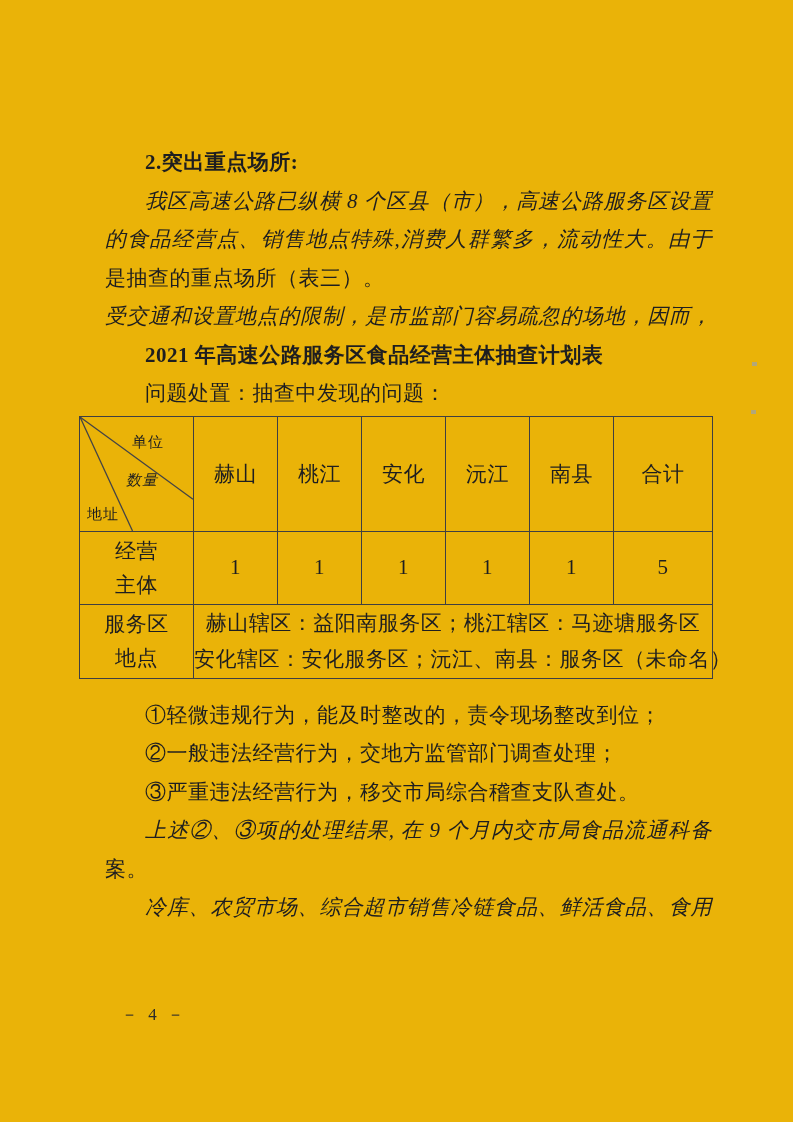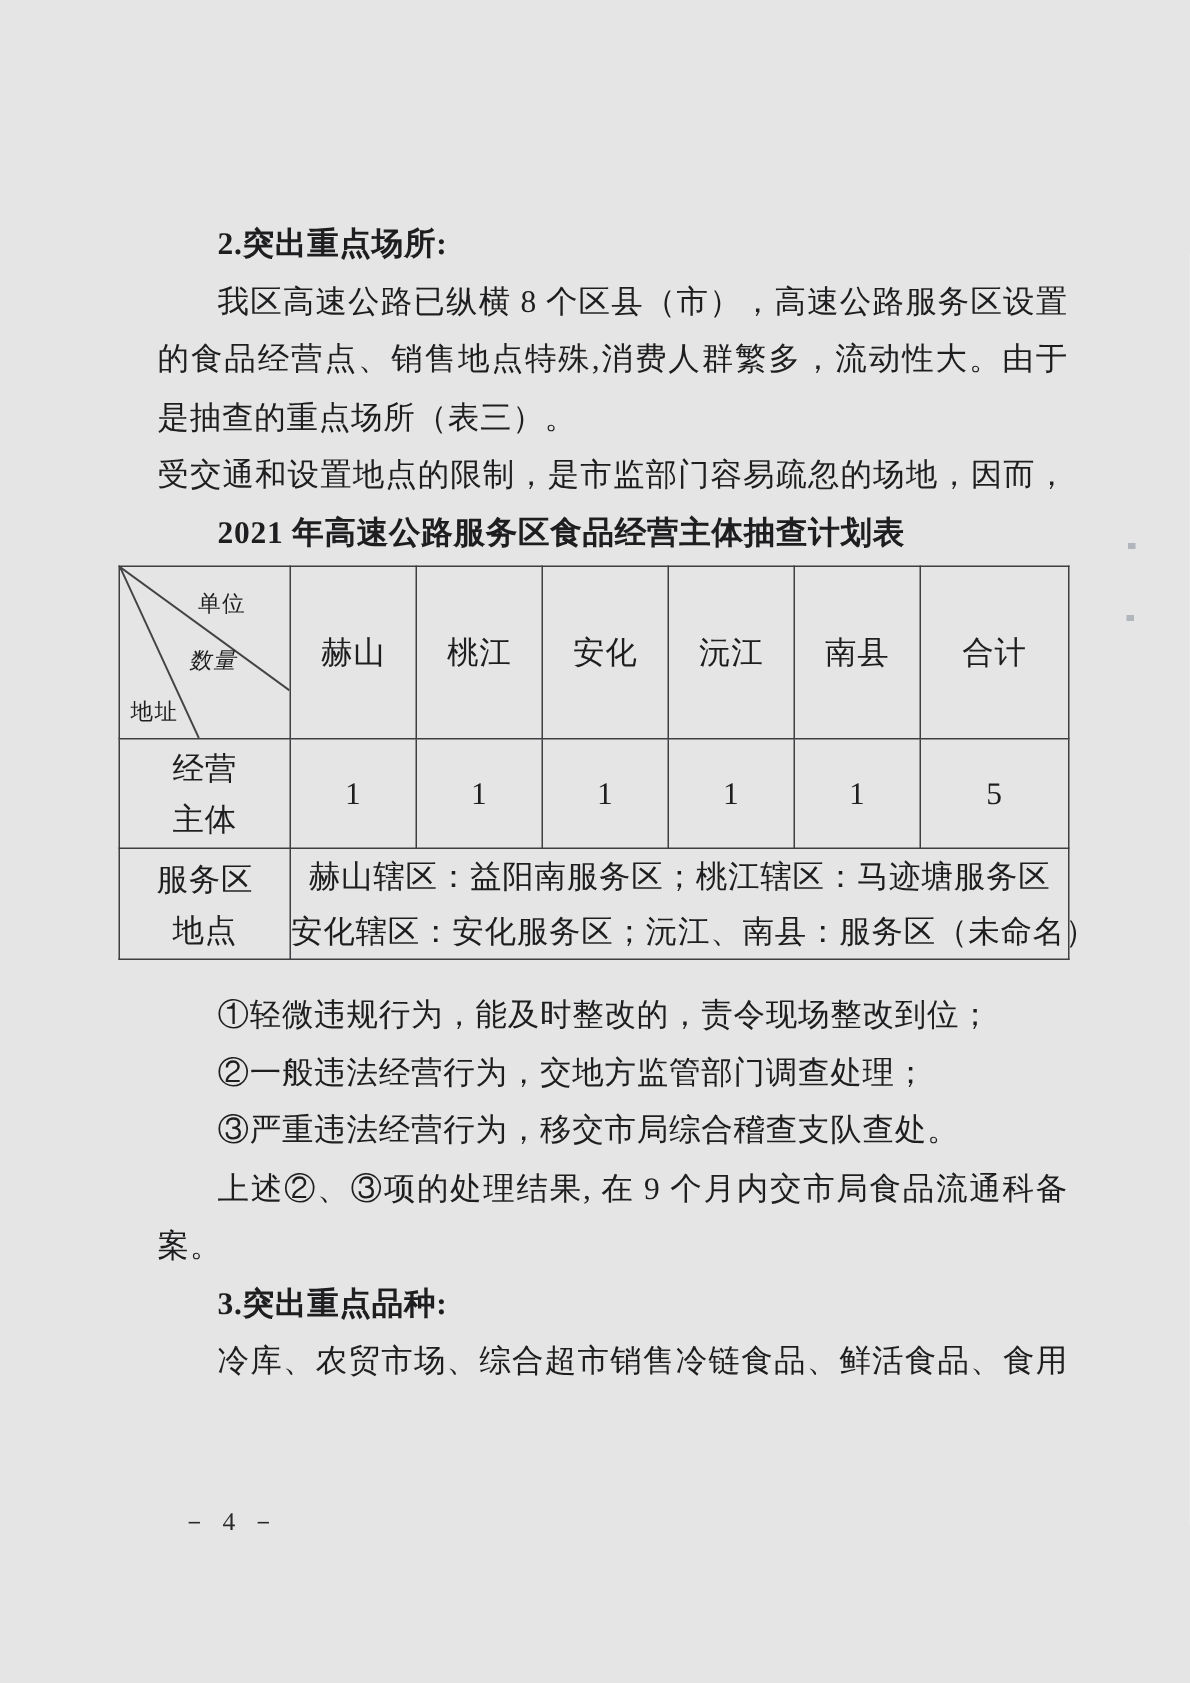--- a/index.html
+++ b/index.html
@@ -4,40 +4,41 @@
 <style>
   html, body { margin: 0; padding: 0; }
   body {
     width: 793px; height: 1122px;
     background: #f6f7f8;
     font-family: "Liberation Serif", "DejaVu Serif", serif;
   }
   .page {
     position: relative;
     width: 793px; height: 1122px;
-    background: #e5e5e5;
+    background: #eab308;
     color: #1e1e20;
     overflow: hidden;
   }
   .doc {
     position: absolute;
     left: 105px; top: 143px;
     width: 607px;
     font-size: 21px;
     letter-spacing: 0.5px;
   }
   .ln {
     line-height: 38.5px;
     white-space: nowrap;
   }
   .indent { text-indent: 40px; }
   .fill {
     white-space: normal;
     text-align: justify;
     text-align-last: justify;
+    font-style: italic;
   }
   .bold { font-weight: bold; }
 
   
   .tbl-wrap { margin: 3px 0 12px -26px; }
   table.plan-table {
     border-collapse: collapse;
     table-layout: fixed;
     width: 633px;
     font-size: 21px;
@@ -95,20 +96,21 @@
     <div class="ln indent bold">2.突出重点场所:</div>
 
     <div>
       <div class="ln indent fill">我区高速公路已纵横 8 个区县（市），高速公路服务区设置</div>
       <div class="ln fill">的食品经营点、销售地点特殊,消费人群繁多，流动性大。由于</div>
       <div class="ln">是抽查的重点场所（表三）。</div>
       <div class="ln fill">受交通和设置地点的限制，是市监部门容易疏忽的场地，因而，</div>
     </div>
 
     <div class="ln indent bold">2021 年高速公路服务区食品经营主体抽查计划表</div>
+    <div class="ln indent">问题处置：抽查中发现的问题：</div>
 
     <div class="tbl-wrap">
       <table class="plan-table">
         <colgroup>
           <col style="width:114px">
           <col style="width:84px">
             <col style="width:84px">
             <col style="width:84px">
           <col style="width:84px">
             <col style="width:84px">
@@ -162,21 +164,20 @@
       <div class="ln indent">①轻微违规行为，能及时整改的，责令现场整改到位；</div>
       <div class="ln indent">②一般违法经营行为，交地方监管部门调查处理；</div>
       <div class="ln indent">③严重违法经营行为，移交市局综合稽查支队查处。</div>
     </div>
 
     <div>
       <div class="ln indent fill">上述②、③项的处理结果, 在 9 个月内交市局食品流通科备</div>
       <div class="ln">案。</div>
     </div>
 
-    <div class="ln indent bold">3.突出重点品种:</div>
     <div class="ln indent fill">冷库、农贸市场、综合超市销售冷链食品、鲜活食品、食用</div>
 
   </div>
 
   <div class="page-number">－ 4 －</div>
 
   <div class="speck speck-1"></div>
   <div class="speck speck-2"></div>
 
 </div>

